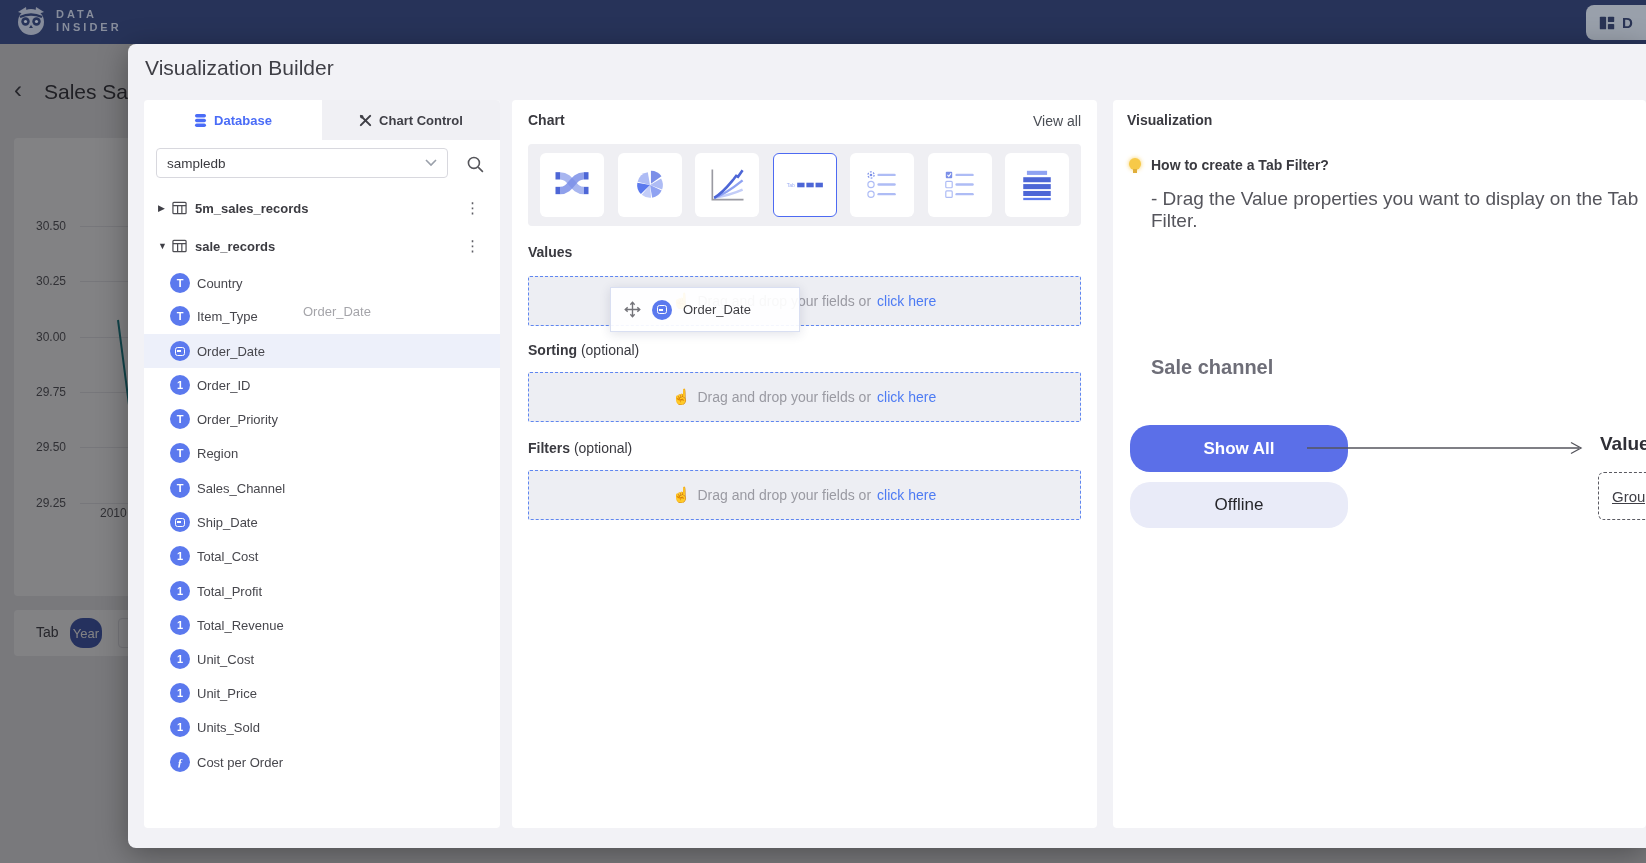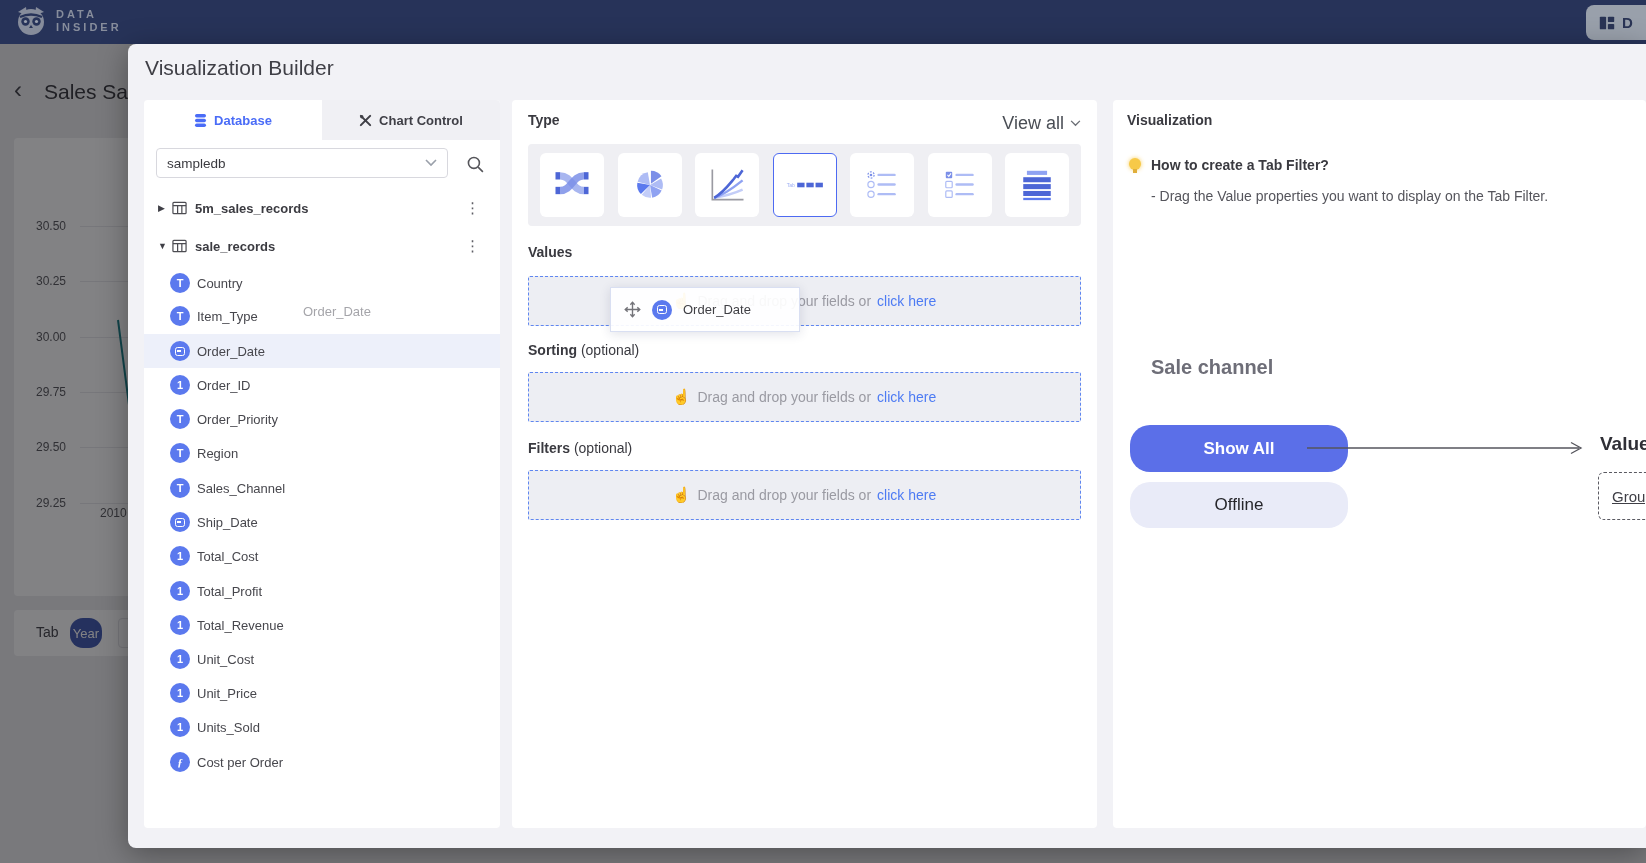--- a/index.html
+++ b/index.html
@@ -51,34 +51,34 @@
   .ficon { width:20px; height:20px; border-radius:50%; background:#5B79EE; color:#fff; font-size:11px; font-weight:bold; display:flex; align-items:center; justify-content:center; margin-left:26px; flex:none; }
   .ficon.formula { font-style:italic; font-family:"Liberation Serif", serif; }
   .date-glyph { width:10px; height:9px; border:1.5px solid #fff; border-radius:2.5px; position:relative; }
   .date-glyph::after { content:""; position:absolute; left:1px; top:2.5px; width:4px; height:2px; background:#fff; }
   .flabel { font-size:13px; color:#47474D; margin-left:7px; }
   .ghost-label { position:absolute; left:159px; top:204px; font-size:13px; color:#95959B; opacity:.85; }
 
   
   .sec-label { position:absolute; left:16px; font-size:14px; font-weight:bold; color:#3A3A40; }
   .opt { font-weight:normal; color:#3A3A40; }
-  .view-all { position:absolute; right:16px; top:13px; display:flex; align-items:center; gap:6px; font-size:18px; color:#4A4E55; cursor:pointer; }
+  .view-all { position:absolute; right:16px; top:13px; display:flex; align-items:center; gap:22px; font-size:14px; color:#4A4E55; cursor:pointer;flex-direction:column; }
   .tile-row { position:absolute; left:16px; top:44px; width:553px; height:82px; background:#EFEFF3; border-radius:4px; display:flex; align-items:center; justify-content:space-between; padding:0 12px; }
   .tile { width:64px; height:64px; background:#fff; border-radius:6px; display:flex; align-items:center; justify-content:center; border:1.5px solid transparent; cursor:pointer; }
   .tile.selected { border-color:#4D6AF2; }
   .dropzone { position:absolute; left:16px; width:553px; height:50px; border:1px dashed #5F86F0; border-radius:2px; background:#EDEEF3; display:flex; align-items:center; justify-content:center; gap:6px; font-size:14px; color:#9A9AA2; }
   .dz-link { color:#4D7BF3; cursor:pointer; }
   .hand { color:#9A9AA2; font-size:15px; }
   .drag-card { position:absolute; left:482px; top:243px; width:190px; height:45px; background:rgba(255,255,255,0.93); border:1px solid #D9DFF2; box-shadow:0 2px 10px rgba(40,50,90,.14); display:flex; align-items:center; gap:11px; padding-left:13px; z-index:5; }
   .drag-card .flabel { margin-left:0; color:#3F3F44; }
   .drag-card .ficon { margin-left:0; }
 
   
   .tip-title { position:absolute; left:38px; top:57px; font-size:14px; font-weight:bold; color:#3A3A40; }
-  .tip-body { position:absolute; left:38px; top:88px; font-size:14px; color:#55555C; }
+  .tip-body { position:absolute; left:38px; top:88px; font-size:19px; color:#55555C; }
   .bulb { position:absolute; left:16px; top:58px; width:12px; height:12px; border-radius:50%; background:#F7C948; box-shadow:0 0 4px rgba(247,201,72,.9); }
   .bulb::after { content:""; position:absolute; left:4px; bottom:-3px; width:4px; height:4px; background:#E0AE3A; }
   .widget-title { position:absolute; left:14px; top:256px; font-size:20px; font-weight:600; color:#6E6E78;margin-left:24px; }
   .opt-btn { position:absolute; left:17px; width:218px; height:46px; border-radius:20px; background:#E9EBF8; color:#26262B; font-size:17px; display:flex; align-items:center; justify-content:center; cursor:pointer; }
   .opt-btn.primary { height:47px; background:#5B6FE8; color:#fff; font-weight:bold; }
   .anno-arrow { position:absolute; left:194px; top:340px; }
   .anno-value { position:absolute; left:487px; top:333px; font-size:19px; font-weight:bold; color:#2F2F36; white-space:nowrap; }
   .anno-box { position:absolute; left:485px; top:372px; width:160px; height:48px; border:1.5px dashed #5A5A62; border-radius:6px; display:flex; align-items:center; padding-left:13px; }
   .anno-link { font-size:15px; color:#3F3F46; text-decoration:underline; white-space:nowrap; cursor:pointer; }
 </style>
@@ -263,21 +263,21 @@
       </div>
       <div class="field-row" style="top:645px">
         <span class="ficon formula">ƒ</span>
         <span class="flabel">Cost per Order</span>
       </div>
 
       <span class="ghost-label">Order_Date</span>
     </div>
 
     <div class="panel panel-mid">
-      <span class="sec-label" style="top:12px">Type</span>
+      <span class="sec-label" style="top:12px">Chart</span>
       <div class="view-all">
         <span>View all</span>
         <svg width="11" height="7" viewBox="0 0 12 8">
           <path d="M1,1 L6,6 L11,1" stroke="#6A6E75" stroke-width="1.5" fill="none"></path>
         </svg>
       </div>
 
       <div class="tile-row">
         <div class="tile">
           <svg width="44" height="44" viewBox="0 0 48 48">

